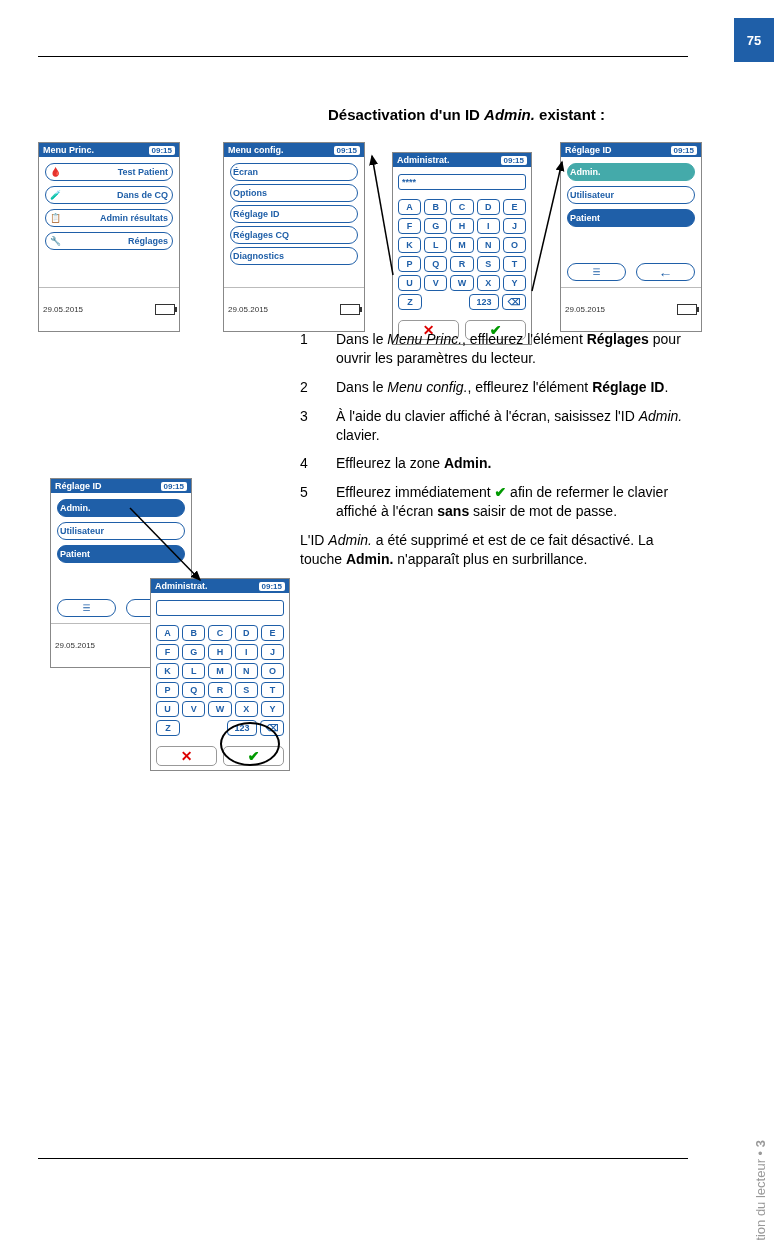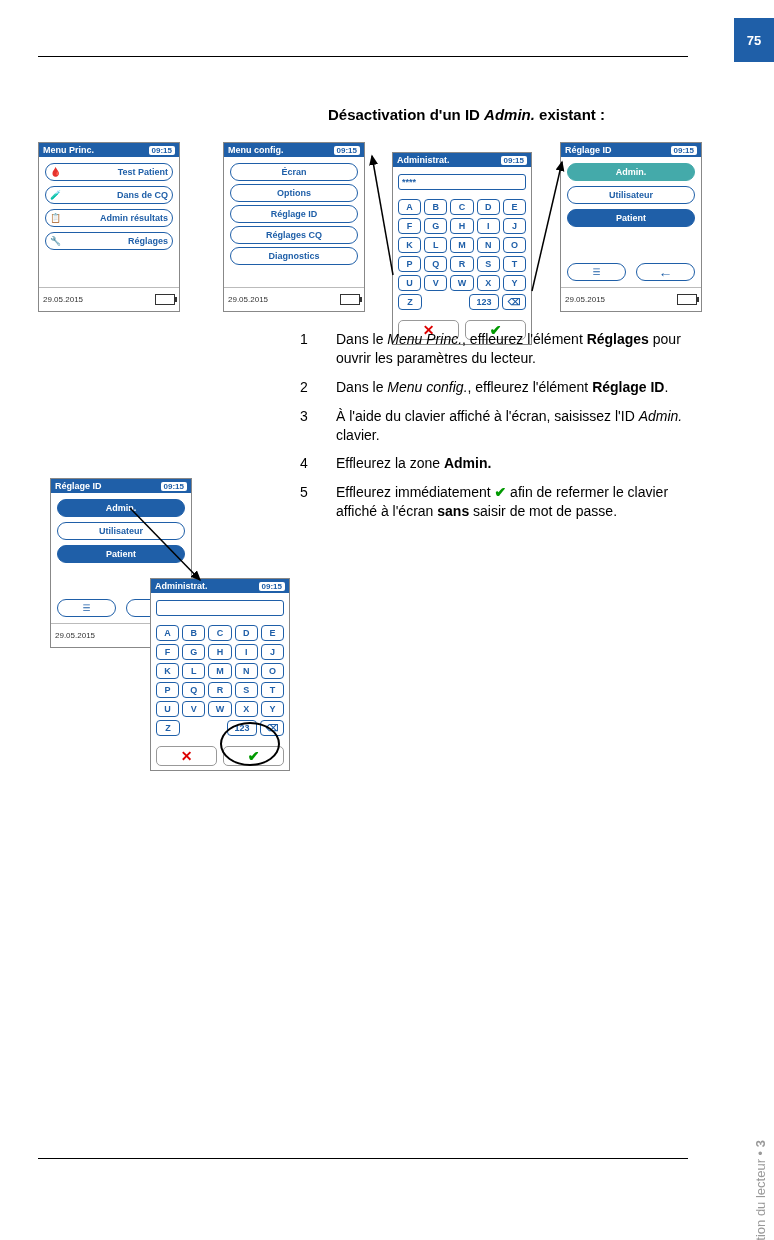--- a/index.html
+++ b/index.html
@@ -9,27 +9,27 @@
   .section-title{position:absolute;top:106px;left:300px;font-size:15px;font-weight:bold;margin-left:28px;}
   .section-title .it{font-style:italic;}
   .bottom-rule{position:absolute;top:1158px;left:38px;width:650px;border-top:1px solid #000;}
   .side-label{position:absolute;right:6px;bottom:100px;transform:rotate(-90deg);transform-origin:right bottom;color:#999;font-size:13px;}
   .side-label b{color:#999;}
   
   .screen{position:absolute;width:140px;border:1px solid #888;background:#fff;font-size:9px;}
   .scr-title{background:#1f5fa8;color:#fff;font-weight:bold;padding:2px 4px;display:flex;justify-content:space-between;align-items:center;}
   .scr-title .time{background:#fff;color:#1f5fa8;font-size:8px;padding:0 3px;border-radius:2px;}
   .scr-body{min-height:118px;padding:6px 6px;display:flex;flex-direction:column;gap:5px;}
-  .scr-item{border:1px solid #1f5fa8;border-radius:9px;color:#1f5fa8;font-weight:bold;text-align:center;padding:3px 2px;font-size:9px;background:#fff;}
+  .scr-item{border:1px solid #1f5fa8;border-radius:9px;color:#1f5fa8;font-weight:bold;text-align:left;padding:3px 2px;font-size:9px;background:#fff;}
   .scr-item.with-icon{display:flex;align-items:center;gap:4px;text-align:left;padding:3px 4px;}
   .scr-item.with-icon .ico{width:12px;height:10px;flex:0 0 12px;}
   .scr-item.with-icon span.lbl{flex:1;text-align:right;}
   .scr-item.solid{background:#1f5fa8;color:#fff;}
   .scr-item.teal{background:#4aa;color:#fff;border-color:#4aa;}
-  .scr-footer{border-top:1px solid #bbb;display:flex;justify-content:space-between;align-items:center;padding:6px 4px;font-size:8px;color:#333;}
+  .scr-footer{border-top:1px solid #bbb;display:flex;justify-content:space-between;align-items:center;padding:16px 4px;font-size:8px;color:#333;}
   .batt{width:18px;height:9px;border:1px solid #333;position:relative;}
   .batt:after{content:"";position:absolute;right:-3px;top:2px;width:2px;height:5px;background:#333;}
   .btnrow{display:flex;gap:10px;margin-top:auto;}
   .round-btn{flex:1;border:1px solid #1f5fa8;border-radius:9px;height:16px;display:flex;align-items:center;justify-content:center;}
   .arrow-left{color:#1f5fa8;font-weight:bold;font-size:14px;}
   
   .kbd-input{border:1px solid #1f5fa8;border-radius:3px;height:14px;margin:3px 0 4px;font-size:9px;padding:0 3px;color:#1f5fa8;font-weight:bold;display:flex;align-items:center;}
   .kbd{display:flex;flex-direction:column;gap:3px;}
   .kbd-row{display:flex;gap:3px;}
   .key{flex:1;border:1px solid #1f5fa8;border-radius:4px;color:#1f5fa8;font-weight:bold;text-align:center;font-size:9px;height:14px;line-height:14px;}
@@ -313,18 +313,19 @@
     <div class="body"><span>À l'aide du clavier affiché à l'écran, saisissez l'ID </span><em class="it">Admin.</em><span> clavier.</span></div>
   </div>
   <div class="instr-item">
     <div class="num">4</div>
     <div class="body"><span>Effleurez la zone </span><b>Admin.</b></div>
   </div>
   <div class="instr-item">
     <div class="num">5</div>
     <div class="body"><span>Effleurez immédiatement </span><span class="green-check">✔</span><span> afin de refermer le clavier affiché à l'écran </span><b>sans</b><span> saisir de mot de passe.</span></div>
   </div>
+  <div class="para"><span>L'ID </span><em class="it">Admin.</em><span> a été supprimé et est de ce fait désactivé. La touche </span><b>Admin.</b><span> n'apparaît plus en surbrillance.</span></div>
 </div>
 
 <div class="bottom-rule"></div>
 <div class="side-label"><span>Configuration du lecteur</span> • <b>3</b></div>
 
 </div>
 
 </body></html>

